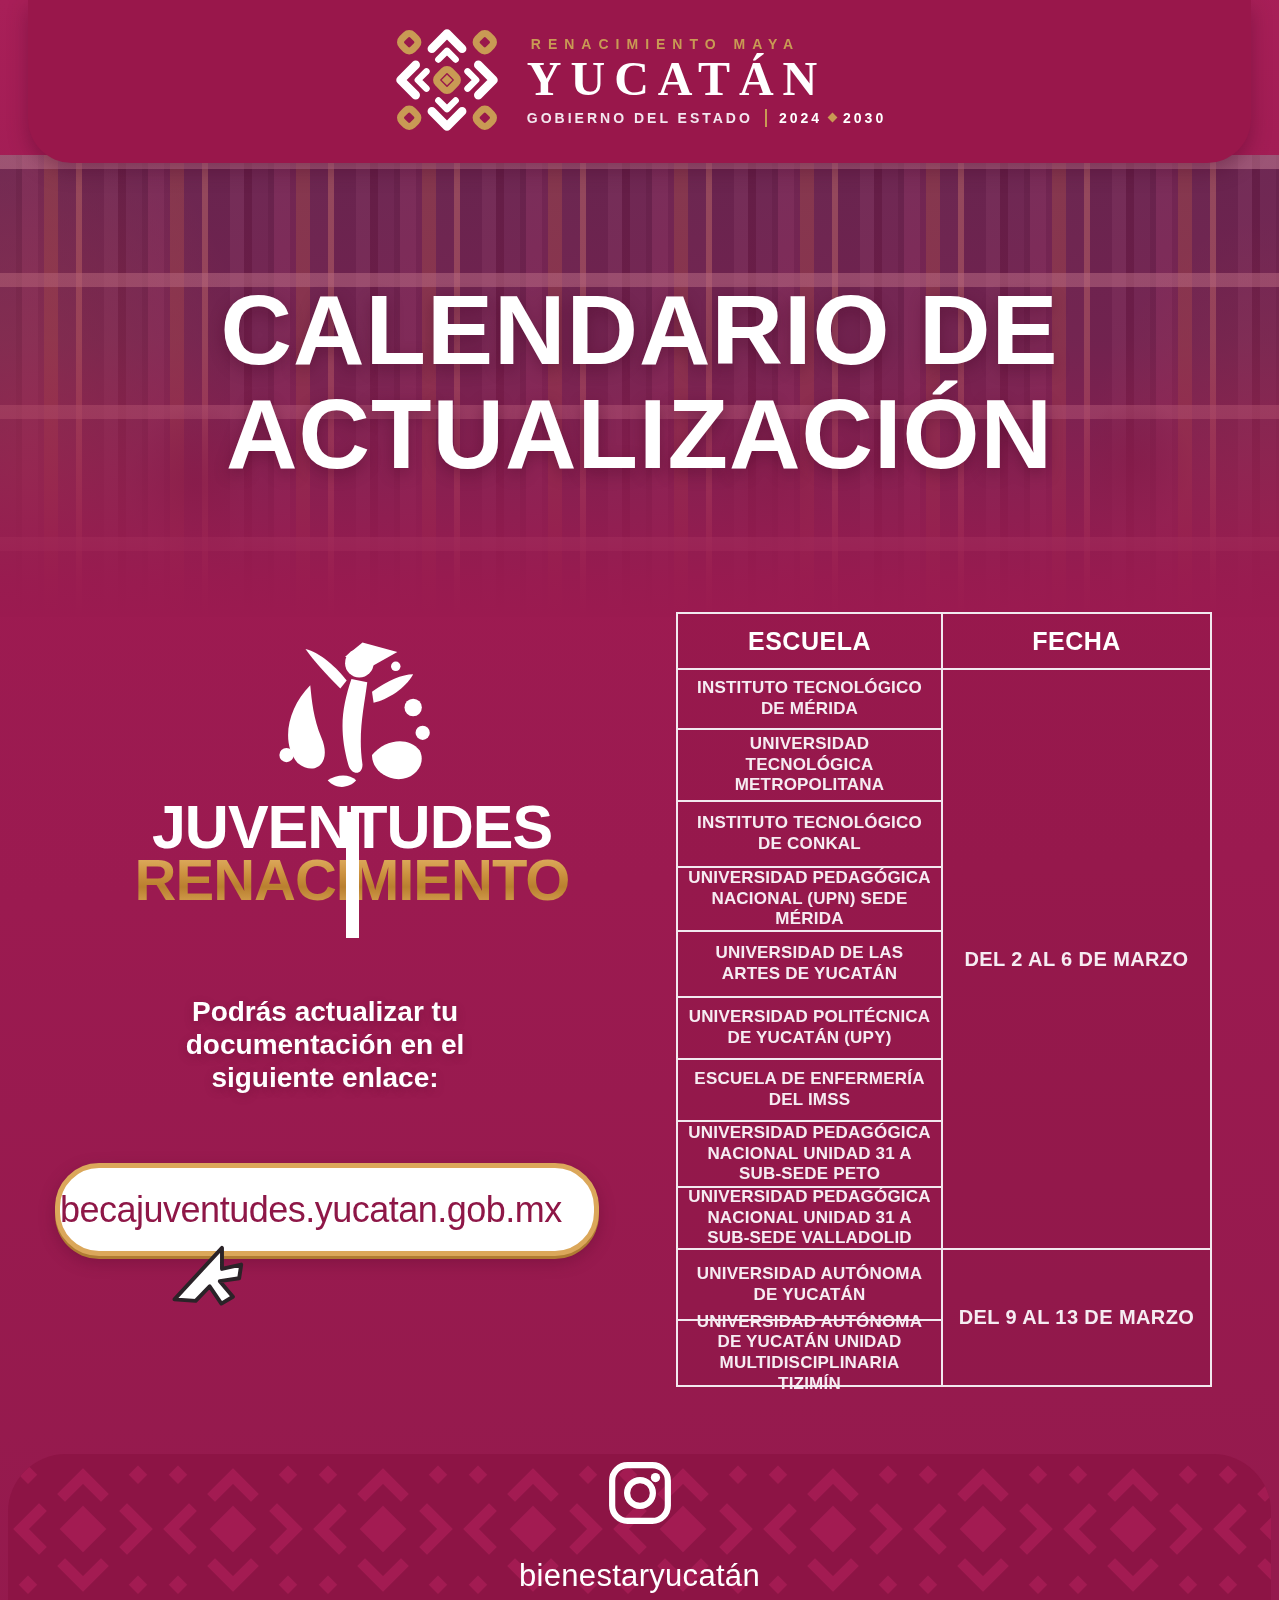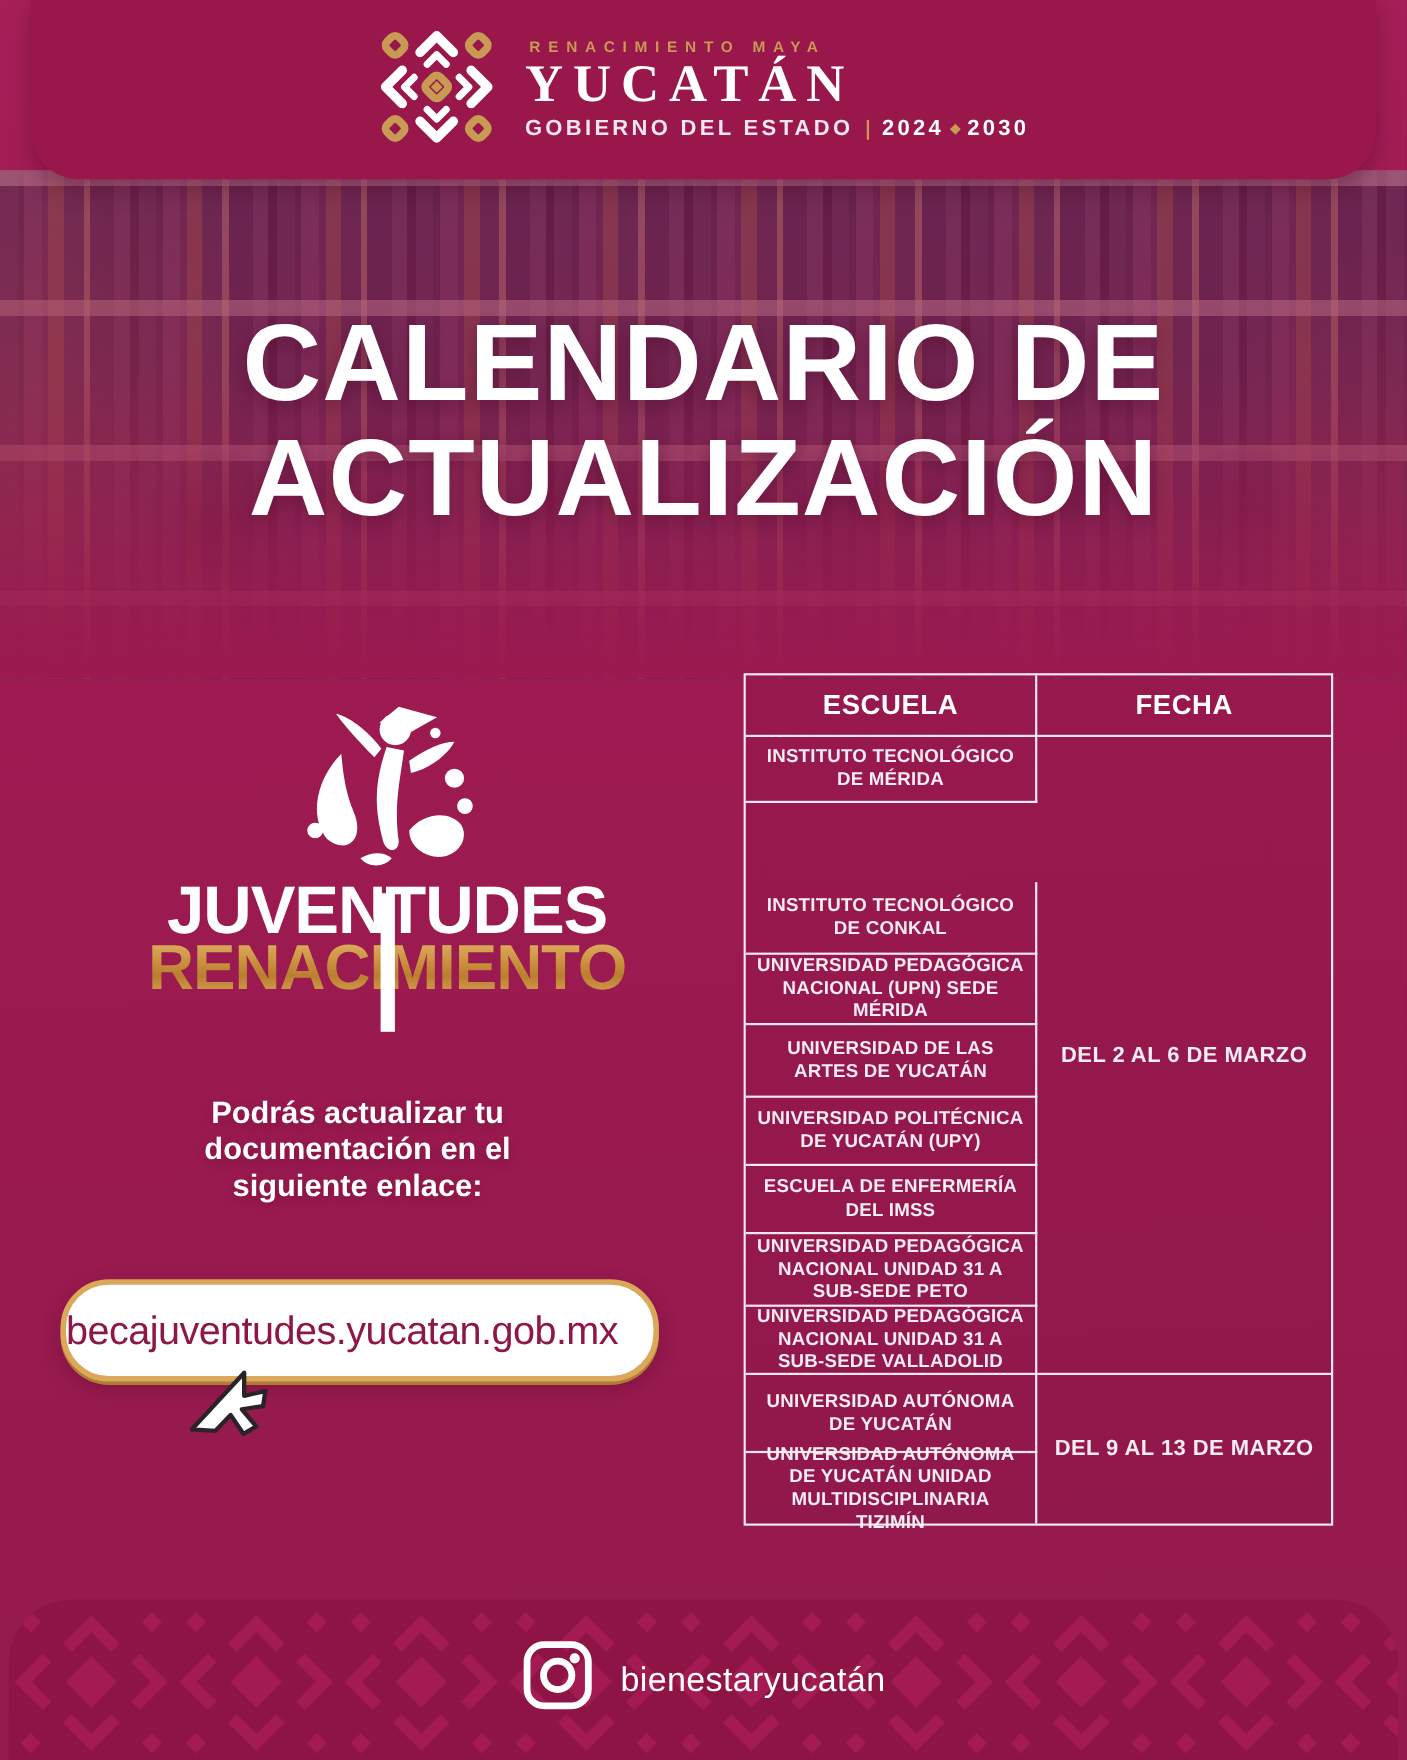--- a/index.html
+++ b/index.html
@@ -14,21 +14,21 @@
     background:#99174b;border-radius:0 0 44px 44px;
     box-shadow:0 8px 20px rgba(70,0,35,.35);
     display:flex;align-items:center;justify-content:center;gap:26px;
   }
   .brand-text{display:flex;flex-direction:column;align-items:flex-start;}
   .brand-top{color:#c99a54;font-weight:700;font-size:14px;letter-spacing:7px;margin-left:4px;}
   .brand-name{
     font-family:"Liberation Serif",serif;font-weight:700;color:#ffffff;
     font-size:48px;letter-spacing:9px;line-height:1.05;margin:2px 0 4px 0;
   }
-  .brand-sub-row{display:flex;align-items:center;gap:12px;color:#f3e6ee;font-size:20px;font-weight:700;letter-spacing:3px;}
+  .brand-sub-row{display:flex;align-items:center;gap:12px;color:#f3e6ee;font-size:14px;font-weight:700;letter-spacing:3px;}
   .brand-sep{width:2px;height:18px;background:#c99a54;}
   .brand-years{color:#fff;letter-spacing:3px;display:flex;align-items:center;gap:7px;}
   .gold-dot{width:7px;height:7px;background:#c99a54;transform:rotate(45deg);display:inline-block;}
   
   .hero{position:absolute;left:0;top:155px;width:100%;height:462px;overflow:hidden;z-index:1;}
   .hero .shelves{
     position:absolute;inset:0;
     background:
       linear-gradient(180deg,rgba(232,222,214,.55) 0 14px,transparent 14px),
       repeating-linear-gradient(180deg,transparent 0 118px,rgba(216,205,190,.55) 118px 132px),
@@ -101,21 +101,21 @@
   
   .footer-band{
     position:absolute;left:8px;right:8px;bottom:0;height:146px;z-index:6;
     background:#8d1445;border-radius:58px 58px 0 0;overflow:hidden;
   }
   .footer-pattern{position:absolute;inset:0;}
   .footer-content{
     position:relative;z-index:2;height:100%;
     display:flex;align-items:center;justify-content:center;gap:95px;
   }
-  .social{display:flex;align-items:center;gap:24px;color:#ffffff;font-size:31px;font-weight:400;letter-spacing:.3px;}
+  .social{display:flex;align-items:center;gap:24px;color:#ffffff;font-size:31px;font-weight:400;letter-spacing:.3px;flex-direction:column;}
 </style>
 </head>
 <body>
 
 <div class="poster">
 
   <div class="header-card">
     <span>
       <svg width="108" height="108" viewBox="0 0 100 100">
         <g fill="none" stroke-linecap="round" stroke-linejoin="round">
@@ -196,20 +196,21 @@
     <svg width="78" height="72" viewBox="0 0 52 48">
       <path d="M3 42 L37 10 L36 24 L49 22 L47 31 L34 32 L42 43 L34 47 L27 35 L17 44 Z" transform="rotate(-4 26 24)" fill="#ffffff" stroke="#2b2328" stroke-width="2.6" stroke-linejoin="round"></path>
     </svg>
   </span>
 
   <div class="cal-table">
     <div class="cal-cell cal-head col1" style="grid-column:1;grid-row:1;">ESCUELA</div>
     <div class="cal-cell cal-head" style="grid-column:2;grid-row:1;">FECHA</div>
 
     <div class="cal-cell cal-school" style="grid-column:1;grid-row:2;">INSTITUTO TECNOLÓGICO DE MÉRIDA</div>
+    <div class="cal-cell cal-school" style="grid-column:1;grid-row:3;">UNIVERSIDAD TECNOLÓGICA METROPOLITANA</div>
     <div class="cal-cell cal-school" style="grid-column:1;grid-row:4;">INSTITUTO TECNOLÓGICO DE CONKAL</div>
     <div class="cal-cell cal-school" style="grid-column:1;grid-row:5;">UNIVERSIDAD PEDAGÓGICA NACIONAL (UPN) SEDE MÉRIDA</div>
     <div class="cal-cell cal-school" style="grid-column:1;grid-row:7;">UNIVERSIDAD POLITÉCNICA DE YUCATÁN (UPY)</div>
     <div class="cal-cell cal-school" style="grid-column:1;grid-row:6;">UNIVERSIDAD DE LAS ARTES DE YUCATÁN</div>
     <div class="cal-cell cal-school" style="grid-column:1;grid-row:8;">ESCUELA DE ENFERMERÍA DEL IMSS</div>
     <div class="cal-cell cal-school" style="grid-column:1;grid-row:9;">UNIVERSIDAD PEDAGÓGICA NACIONAL UNIDAD 31 A SUB-SEDE PETO</div>
     <div class="cal-cell cal-school" style="grid-column:1;grid-row:10;">UNIVERSIDAD PEDAGÓGICA NACIONAL UNIDAD 31 A SUB-SEDE VALLADOLID</div>
     <div class="cal-cell cal-school" style="grid-column:1;grid-row:11;">UNIVERSIDAD AUTÓNOMA DE YUCATÁN</div>
     <div class="cal-cell cal-school last" style="grid-column:1;grid-row:12;">UNIVERSIDAD AUTÓNOMA DE YUCATÁN UNIDAD MULTIDISCIPLINARIA TIZIMÍN</div>
 

